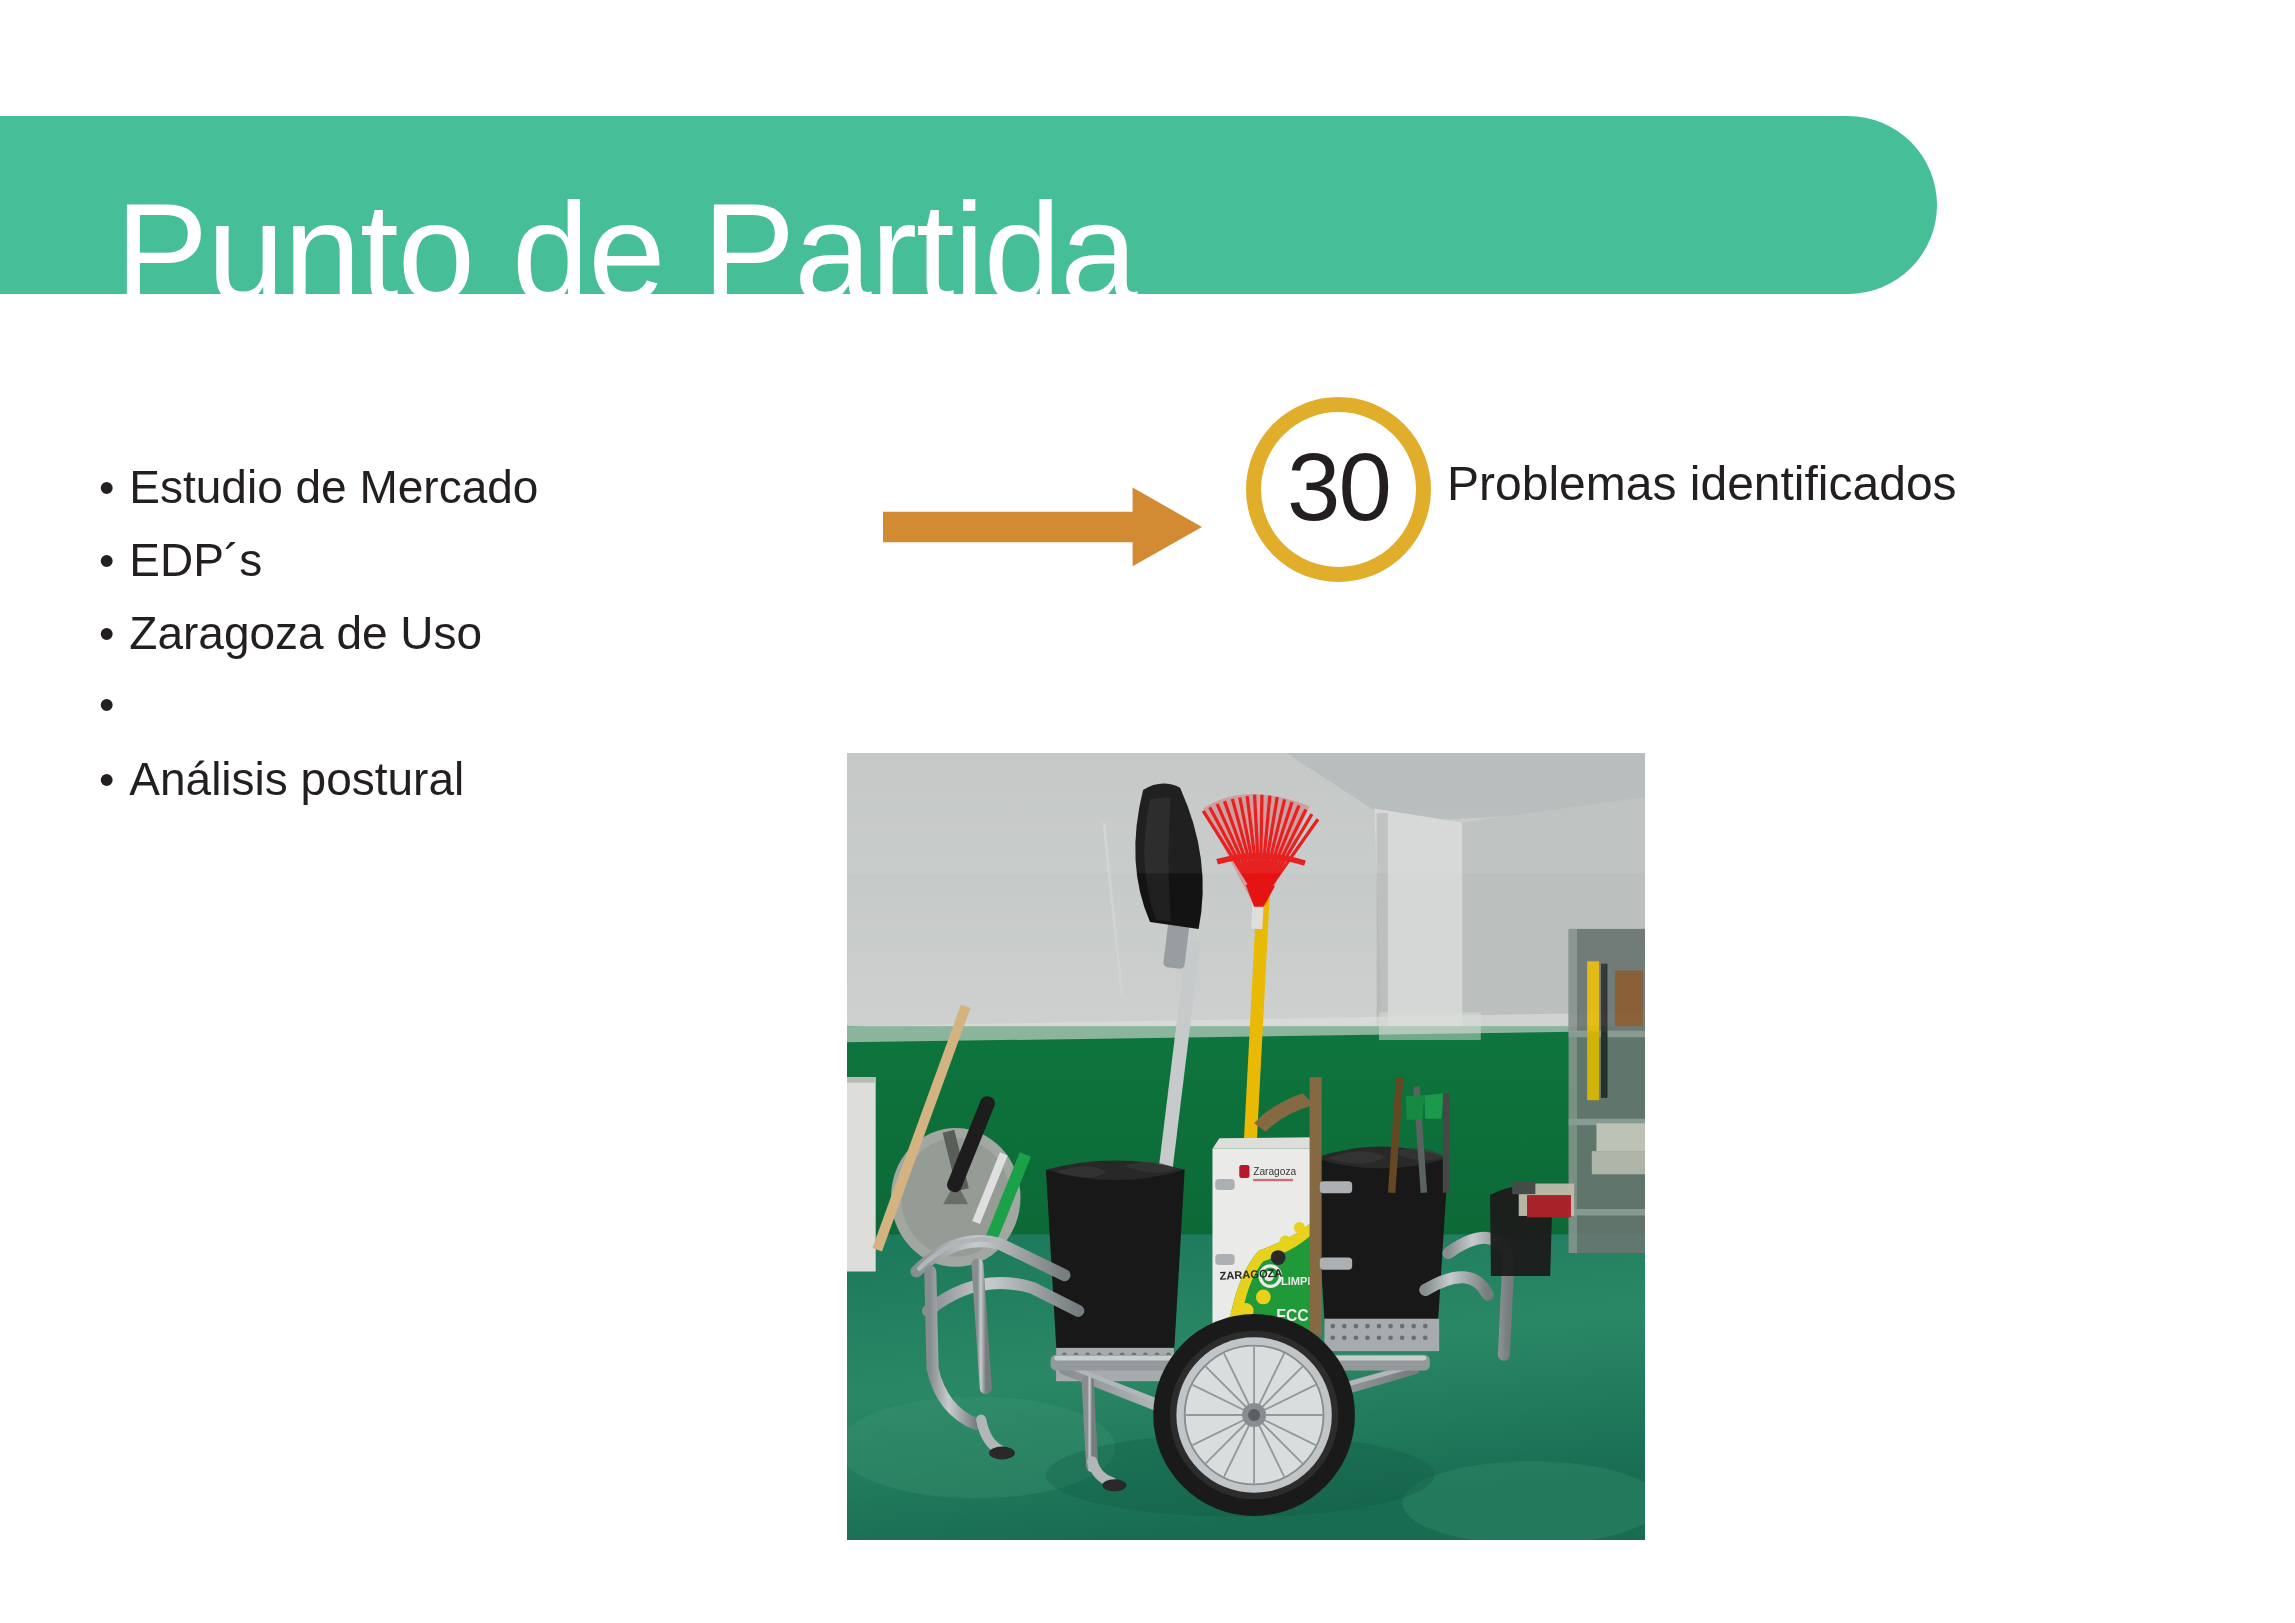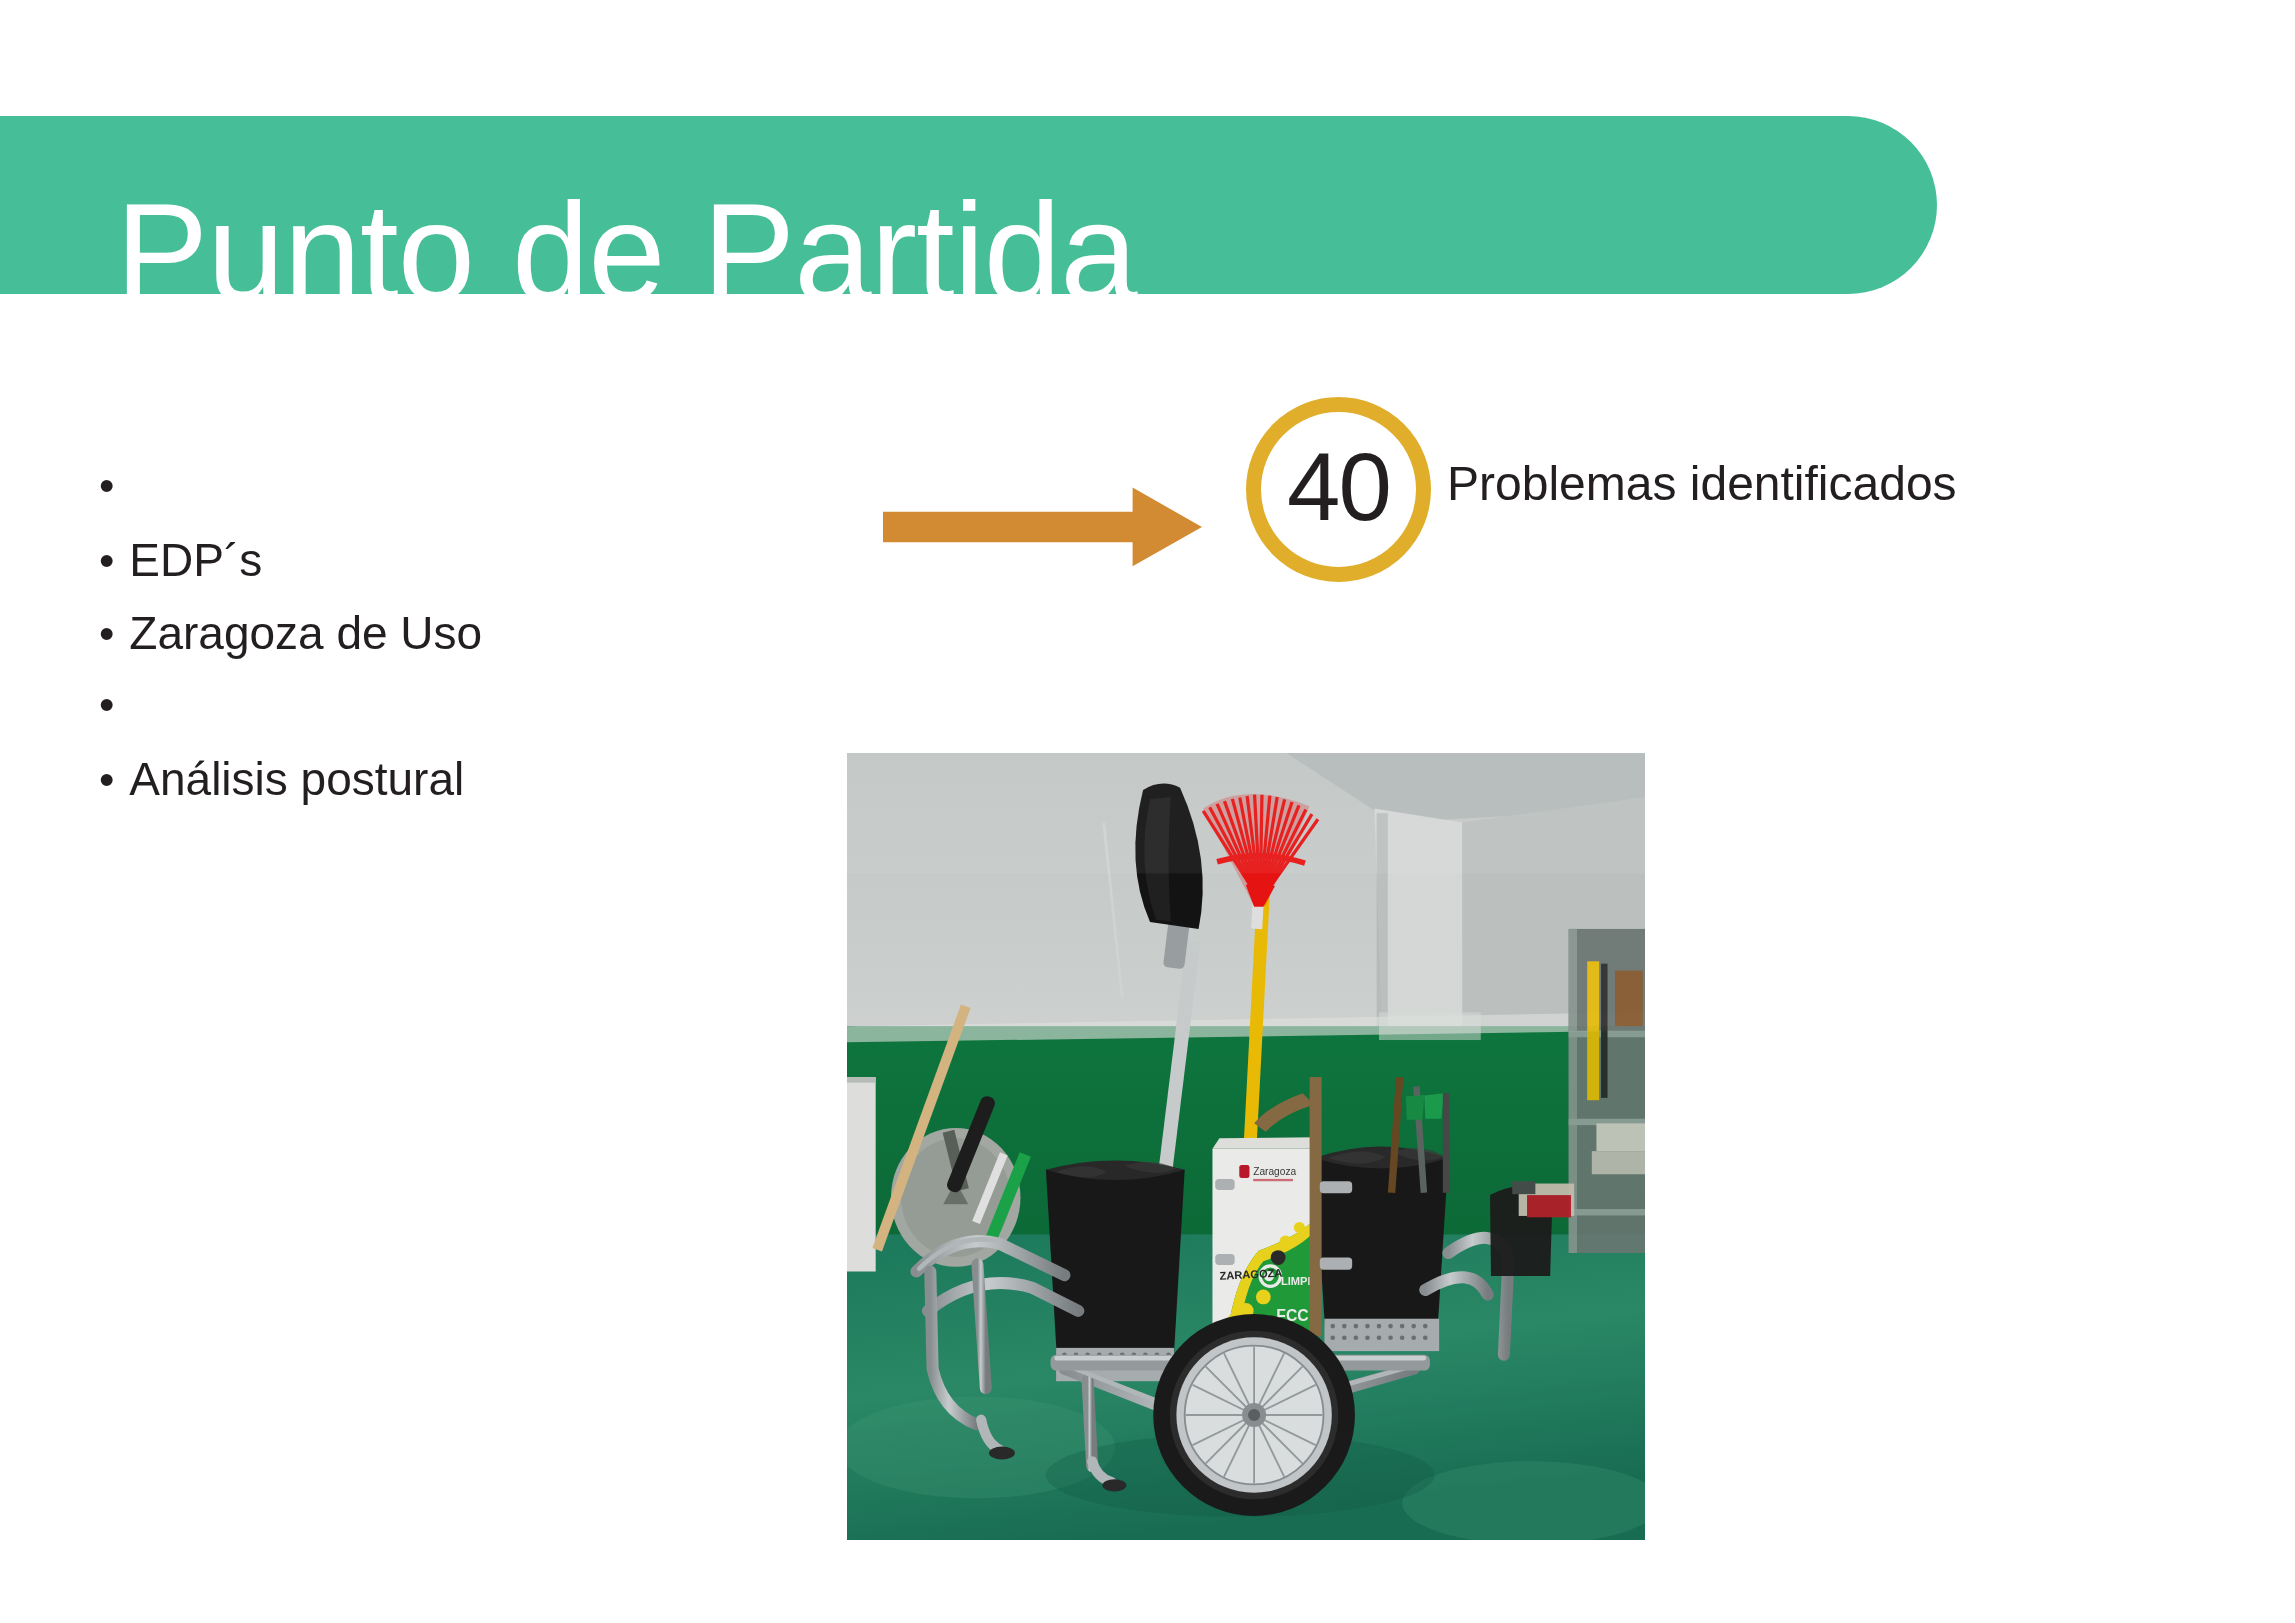--- a/index.html
+++ b/index.html
@@ -129,20 +129,21 @@
 
 <div id="slide">
 
   <div id="title-banner" style="background: rgb(70, 191, 153);">
     <div id="title-text">Punto de Partida</div>
   </div>
 
   <div id="bullet-list">
     <div class="bullet-row">
       <span class="bullet-dot">•</span>
+      <span class="bullet-label">Estudio de Mercado</span>
     </div>
     <div class="bullet-row">
       <span class="bullet-dot">•</span>
       <span class="bullet-label">EDP´s</span>
     </div>
     <div class="bullet-row">
       <span class="bullet-dot">•</span>
       <span class="bullet-label">Zaragoza de Uso</span>
     </div>
     <div class="bullet-row">
@@ -154,21 +155,21 @@
     </div>
   </div>
 
   <div id="arrow-graphic">
     <svg viewBox="0 0 690 190" preserveAspectRatio="none" aria-hidden="true">
       <polygon id="arrow-shape" points="0,62 540,62 540,10 690,95 540,180 540,128 0,128" fill="#D28B33"></polygon>
     </svg>
   </div>
 
   <div id="count-badge" style="border-color: rgb(224, 174, 42);">
-    <span id="count-value">40</span>
+    <span id="count-value">30</span>
   </div>
   <div id="count-caption">Problemas identificados</div>
 
   <div id="photo">
     <svg viewBox="0 0 1725 1700" preserveAspectRatio="none" aria-hidden="true">
       <defs>
         <linearGradient id="wallgrad" x1="0" y1="0" x2="0" y2="1">
           <stop offset="0" stop-color="#C9CECD"></stop>
           <stop offset="1" stop-color="#D8DBD9"></stop>
         </linearGradient>

